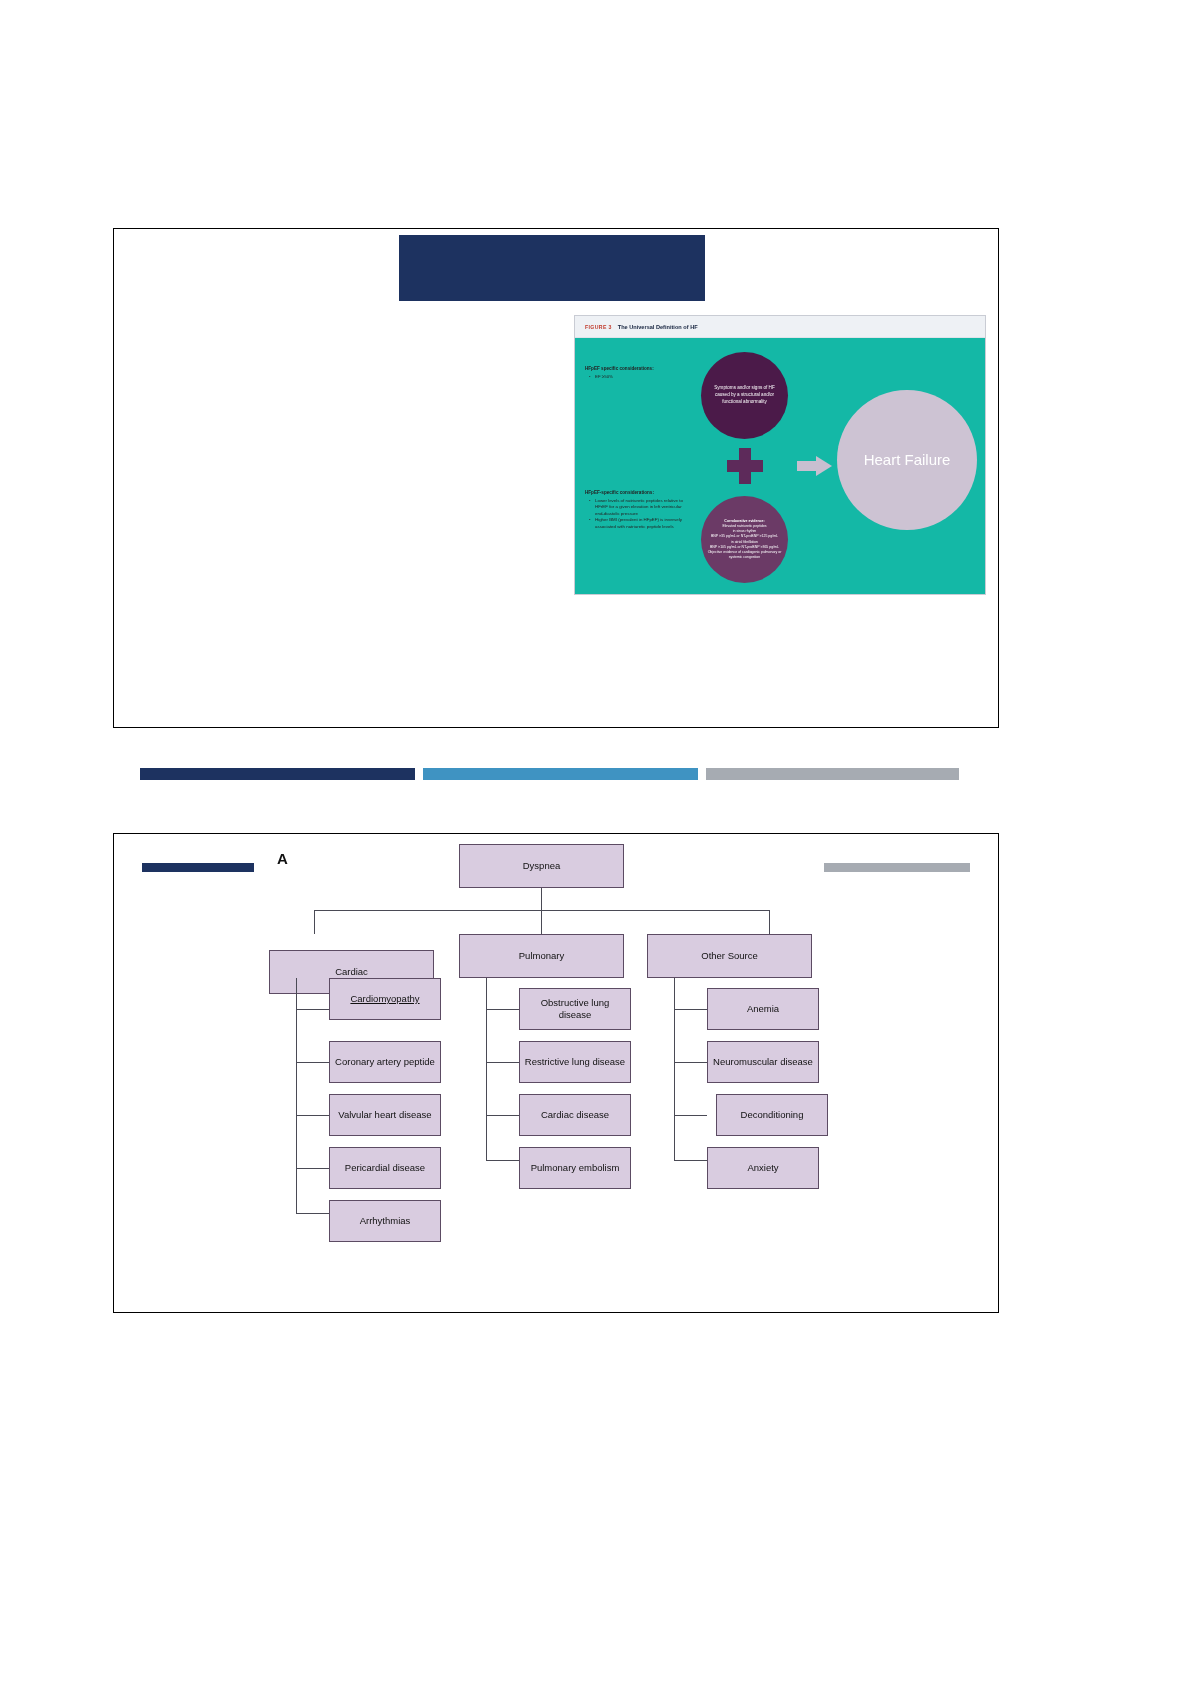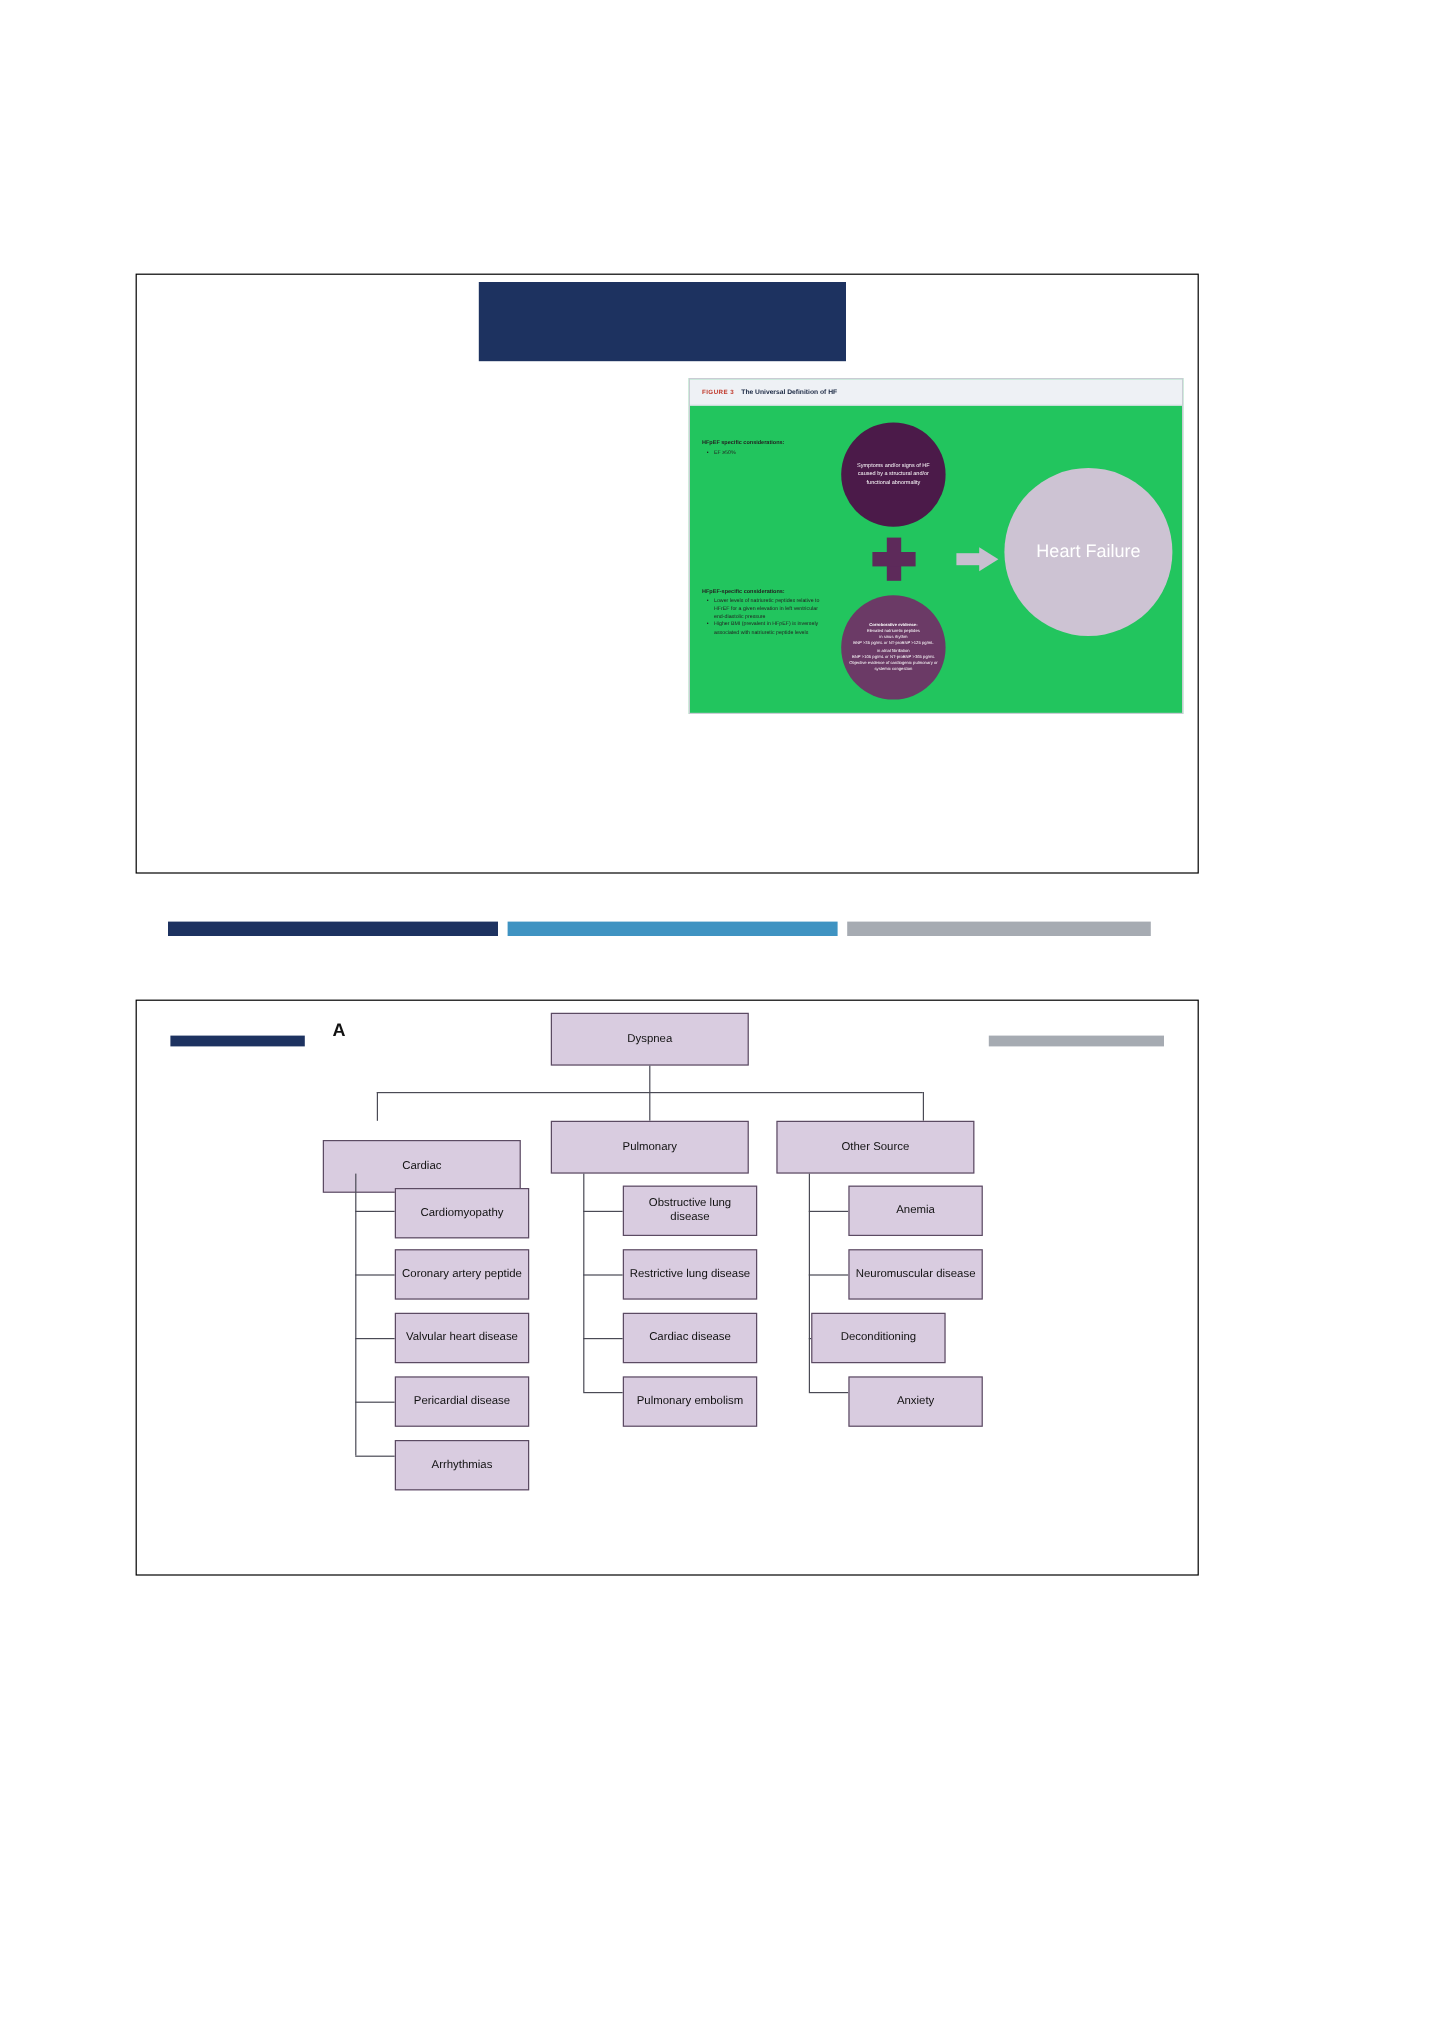--- a/index.html
+++ b/index.html
@@ -15,21 +15,21 @@
     position:absolute;left:113px;top:228px;width:886px;height:500px;
     background:#ffffff;border:1.5px solid #000000;box-sizing:border-box;
   }
   .navy-header{
     position:absolute;left:285px;top:6px;width:306px;height:66px;
     background:#1d3260;
   }
   
   .journal-fig{
     position:absolute;left:460px;top:86px;width:412px;height:280px;
-    background:#22c55e;border:1px solid #c9ccd4;box-sizing:border-box;
+    background:#14b8a6;border:1px solid #c9ccd4;box-sizing:border-box;
   }
   .fig-titlebar{
     position:absolute;left:0;top:0;width:100%;height:22px;
     background:#eef1f5;border-bottom:1px solid #dfe3ea;box-sizing:border-box;
     display:flex;align-items:center;padding-left:10px;gap:6px;
   }
   .fig-tag{color:#c0392b;font-size:5.2px;font-weight:bold;letter-spacing:.35px;}
   .fig-name{color:#16243f;font-size:5.6px;font-weight:bold;}
   .fig-body{position:absolute;left:0;top:22px;width:100%;height:258px;}
 
@@ -190,21 +190,21 @@
       <div class="node lvl2" style="left:155px;top:116px;">Cardiac</div>
       <div class="node lvl2" style="left:345px;top:100px;">Pulmonary</div>
       <div class="node lvl2" style="left:533px;top:100px;">Other Source</div>
 
       <div class="ln v" style="left:182px;top:144px;height:235px;"></div>
       <div class="ln h" style="left:182px;top:175px;width:33px;"></div>
       <div class="ln h" style="left:182px;top:228px;width:33px;"></div>
       <div class="ln h" style="left:182px;top:281px;width:33px;"></div>
       <div class="ln h" style="left:182px;top:334px;width:33px;"></div>
       <div class="ln h" style="left:182px;top:379px;width:33px;"></div>
-      <div class="node leaf" style="left:215px;top:156px;">Cardiomyopathy</div>
+      <div class="node leaf" style="left:215px;top:144px;text-decoration:underline;">Cardiomyopathy</div>
       <div class="node leaf" style="left:215px;top:207px;">Coronary artery peptide</div>
       <div class="node leaf" style="left:215px;top:260px;">Valvular heart disease</div>
       <div class="node leaf" style="left:215px;top:313px;">Pericardial disease</div>
       <div class="node leaf" style="left:215px;top:366px;">Arrhythmias</div>
 
       <div class="ln v" style="left:372px;top:144px;height:182px;"></div>
       <div class="ln h" style="left:372px;top:175px;width:33px;"></div>
       <div class="ln h" style="left:372px;top:228px;width:33px;"></div>
       <div class="ln h" style="left:372px;top:281px;width:33px;"></div>
       <div class="ln h" style="left:372px;top:326px;width:33px;"></div>
@@ -213,19 +213,19 @@
       <div class="node leaf" style="left:405px;top:260px;">Cardiac disease</div>
       <div class="node leaf" style="left:405px;top:313px;">Pulmonary embolism</div>
 
       <div class="ln v" style="left:560px;top:144px;height:182px;"></div>
       <div class="ln h" style="left:560px;top:175px;width:33px;"></div>
       <div class="ln h" style="left:560px;top:228px;width:33px;"></div>
       <div class="ln h" style="left:560px;top:281px;width:33px;"></div>
       <div class="ln h" style="left:560px;top:326px;width:33px;"></div>
       <div class="node leaf" style="left:593px;top:154px;">Anemia</div>
       <div class="node leaf" style="left:593px;top:207px;">Neuromuscular disease</div>
-      <div class="node leaf" style="left:562px;top:260px;">Deconditioning</div>
+      <div class="node leaf" style="left:602px;top:260px;">Deconditioning</div>
       <div class="node leaf" style="left:593px;top:313px;">Anxiety</div>
 
     </div>
   </div>
 
 </div>
 
 </body></html>

